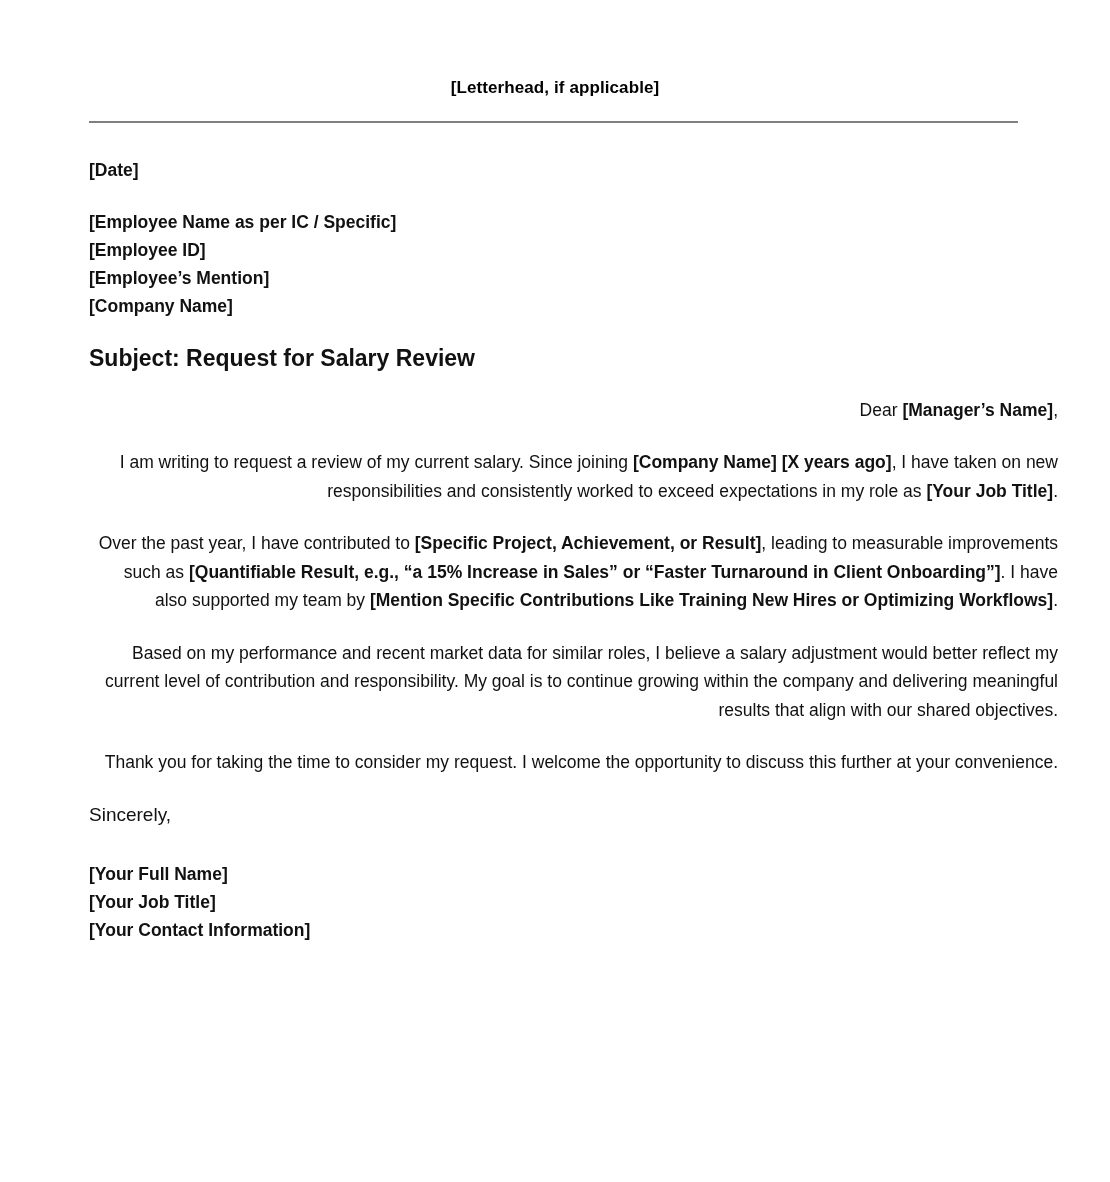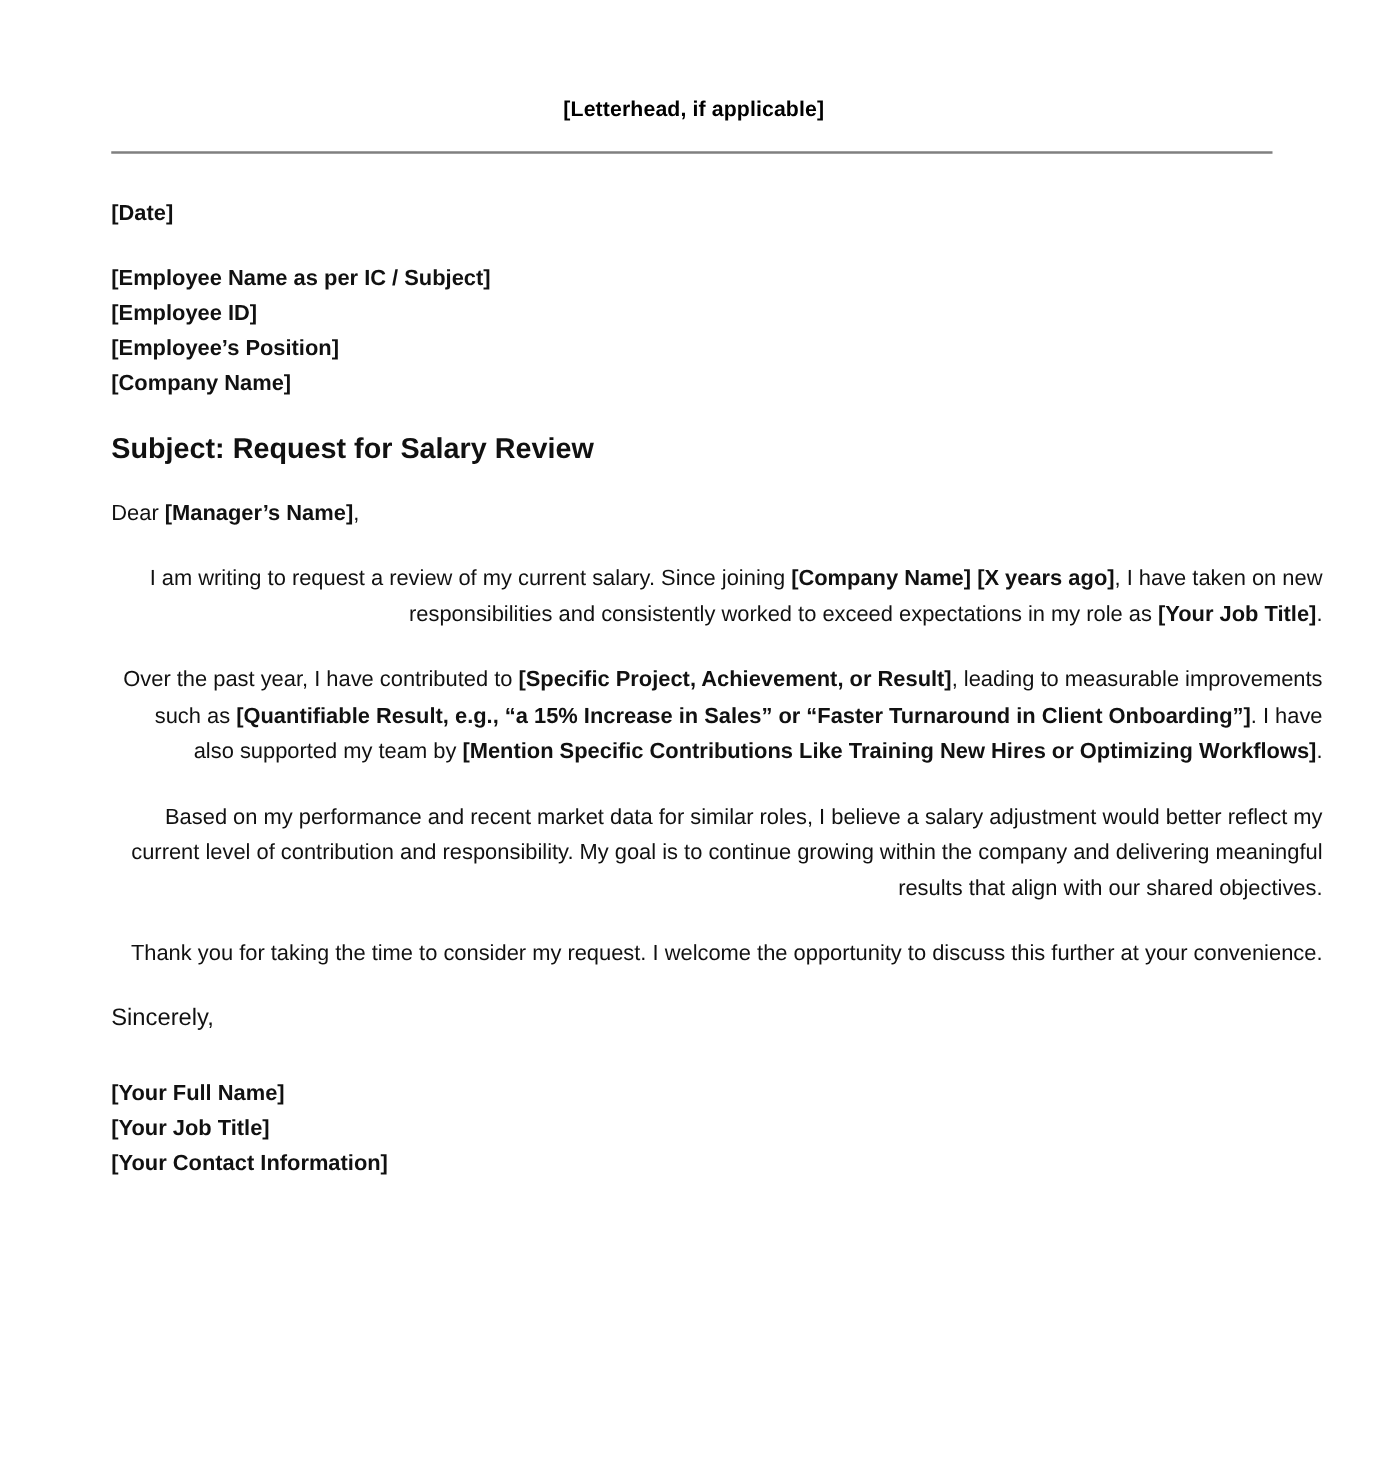--- a/index.html
+++ b/index.html
@@ -58,20 +58,21 @@
     margin-top: 24px;
     font-weight: bold;
     font-size: 23px;
     line-height: 28px;
   }
   .salutation {
     margin-top: 24px;
     font-size: 17.5px;
     line-height: 28px;
     font-weight: normal;
+    text-align: right;
   }
   .para {
     margin-top: 24px;
     font-size: 17.5px;
     line-height: 28.5px;
     font-weight: normal;
     text-align: right;
   }
   .para b, .salutation b {
     font-weight: bold;
@@ -99,23 +100,23 @@
 
   <div class="letterhead">[Letterhead, if applicable]</div>
 
   <hr class="rule">
 
   <div class="body-area">
 
     <div class="date-line">[Date]</div>
 
     <div class="address-block">
-        <div class="address-line">[Employee Name as per IC / Subject]</div>
+        <div class="address-line">[Employee Name as per IC / Specific]</div>
         <div class="address-line">[Employee ID]</div>
-        <div class="address-line">[Employee’s Position]</div>
+        <div class="address-line">[Employee’s Mention]</div>
         <div class="address-line">[Company Name]</div>
       </div>
 
     <div class="subject-line">Subject: Request for Salary Review</div>
 
     <div class="salutation">
       <span>Dear </span><b>[Manager’s Name]</b><span>,</span>
     </div>
 
     <div>

